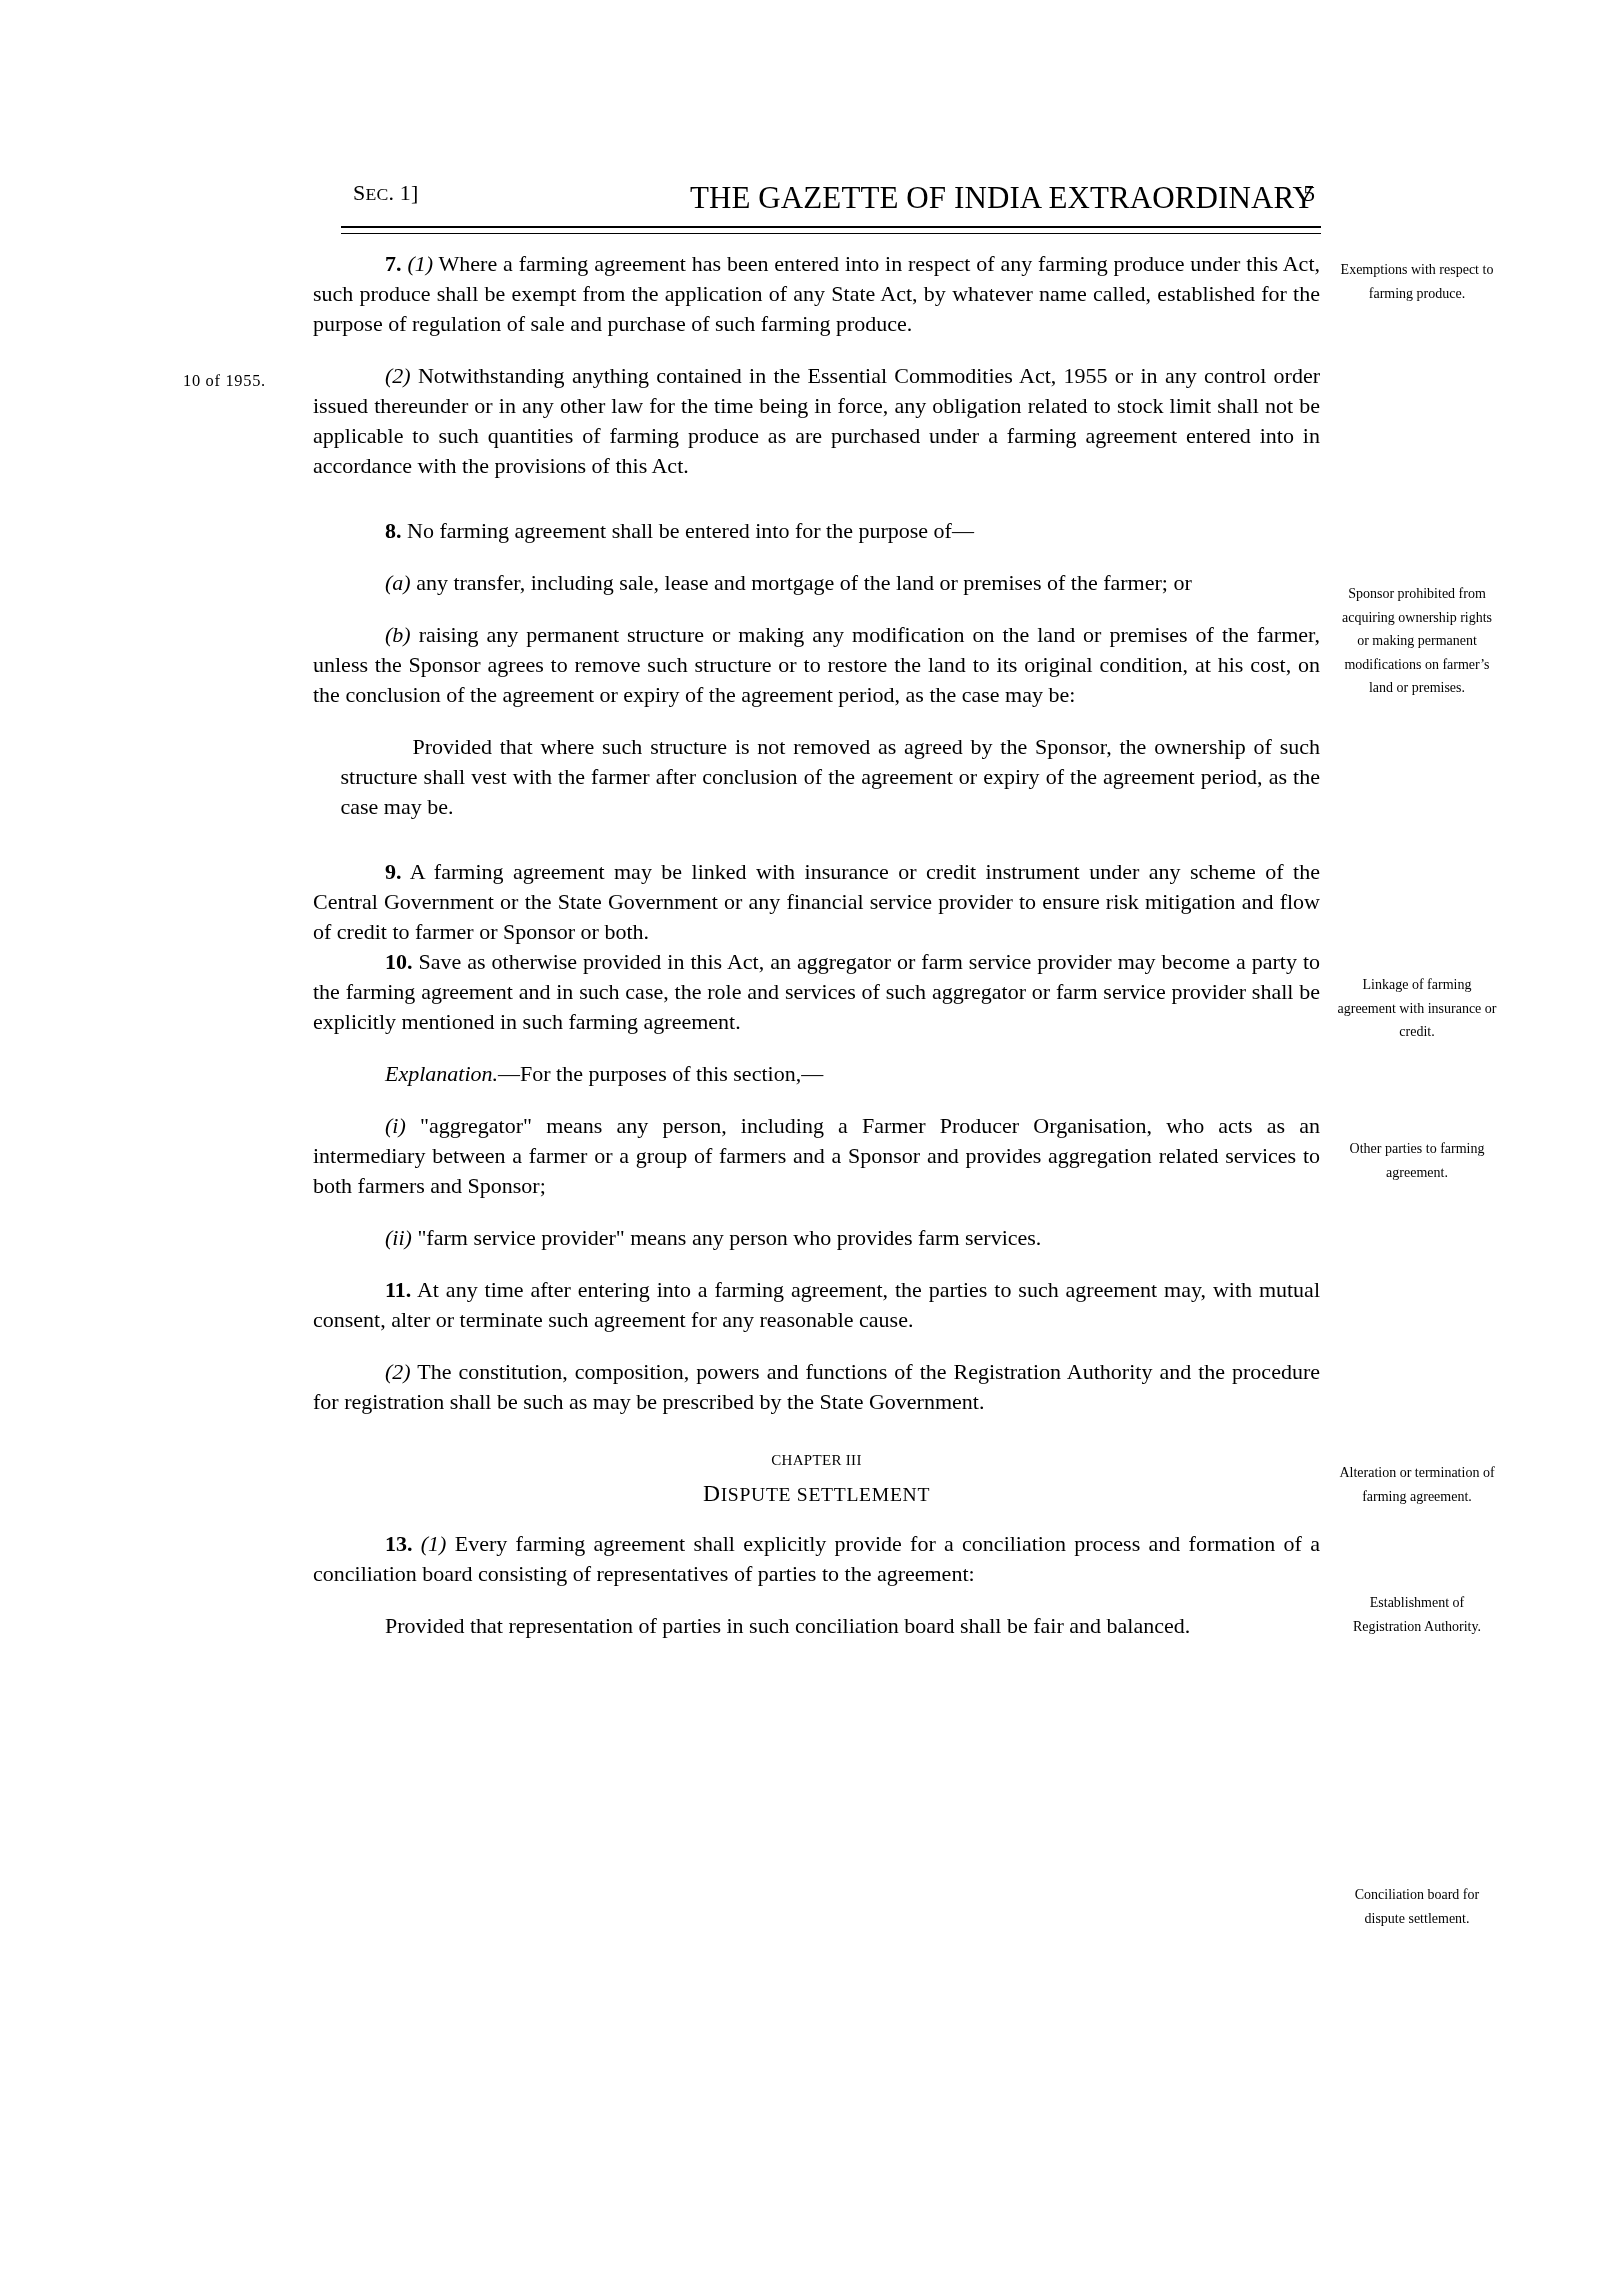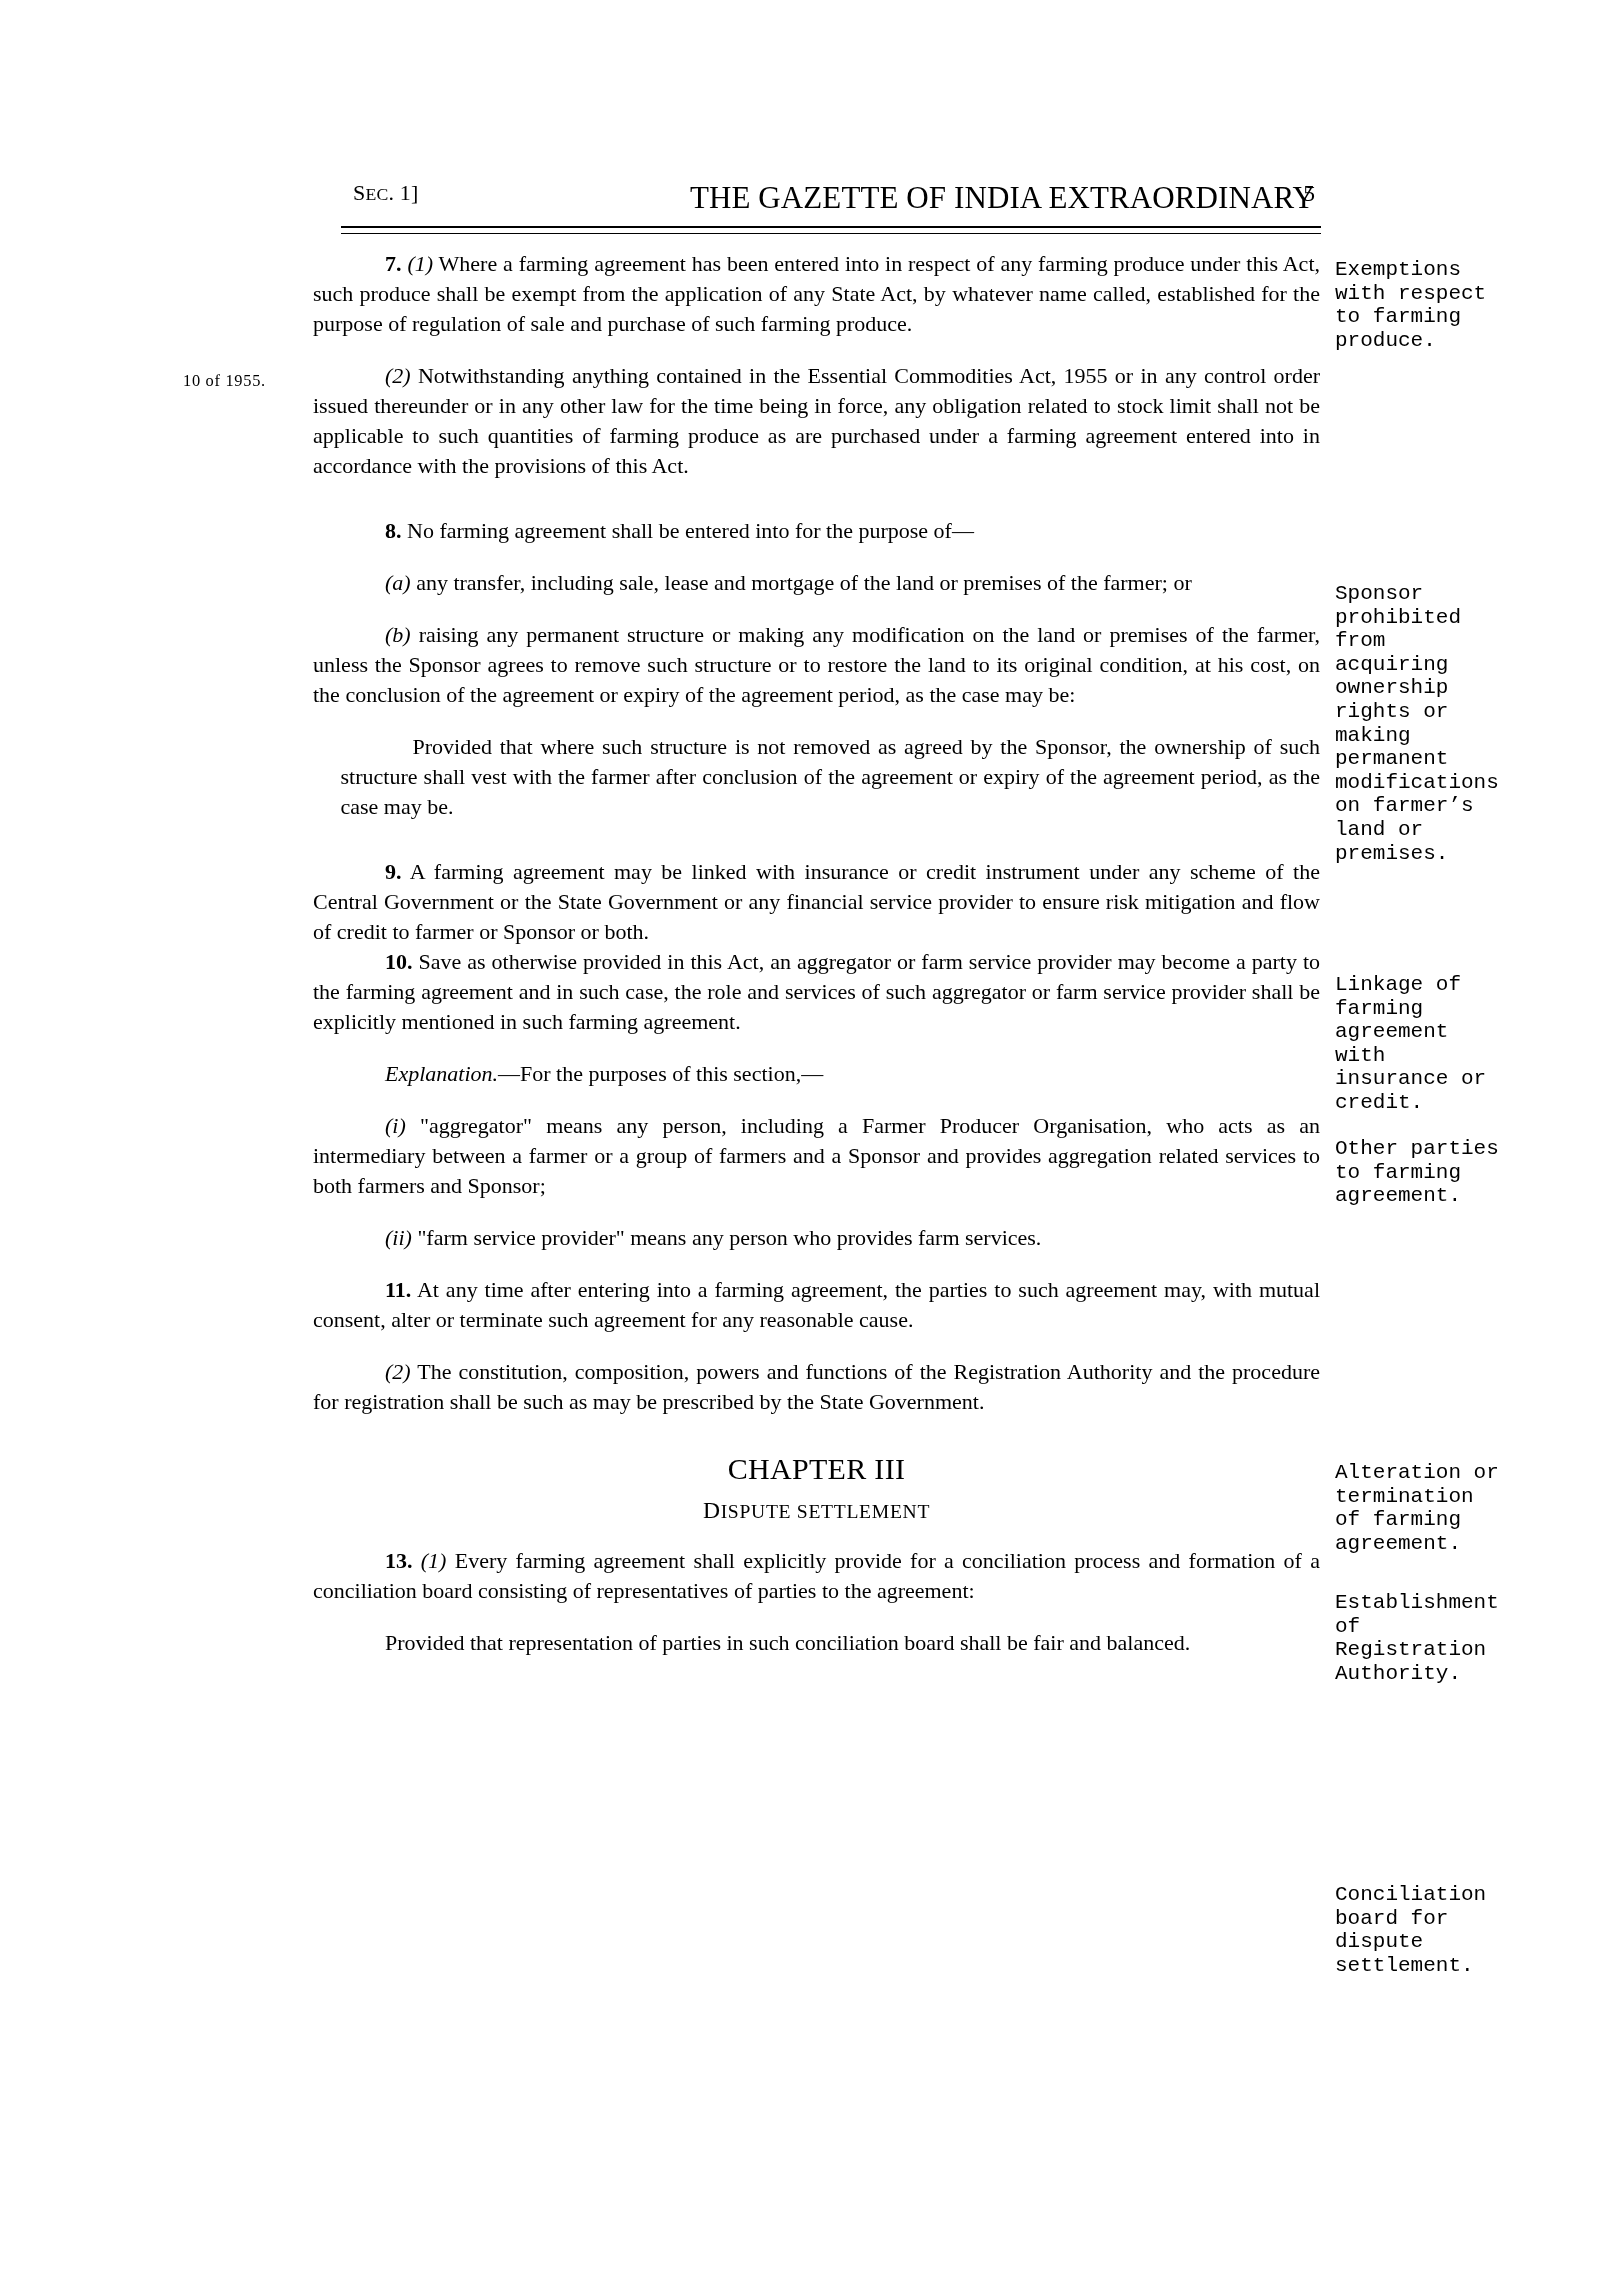--- a/index.html
+++ b/index.html
@@ -83,39 +83,38 @@
   .gap-l { margin-top: 35px; }
   .gap-xl { }
   .bold { font-weight: bold; }
   .ital { font-style: italic; }
 
   
   .marginal {
     position: absolute;
     left: 1335px;
     width: 164px;
-    font-size: 21px;
+    font-size: 14px;
     line-height: 23.6px;
-    text-align: left;
-    font-family: Liberation Mono, monospace;
+    text-align: center;
   }
   
   .marginal-left {
     position: absolute;
     left: 183px;
     width: 170px;
     font-size: 16.4px;
     line-height: 22px;
     letter-spacing: 0.7px;
   }
 
   
   .chapter {
     text-align: center;
-    font-size: 30px;
+    font-size: 15px;
     letter-spacing: 0.3px;
   }
   .chapter-sub {
     text-align: center;
     font-size: 19.6px;
     letter-spacing: 0.7px;
     margin-top: 10.5px;
   }
   .chapter-sub .first { font-size: 23.6px; }
 </style>

